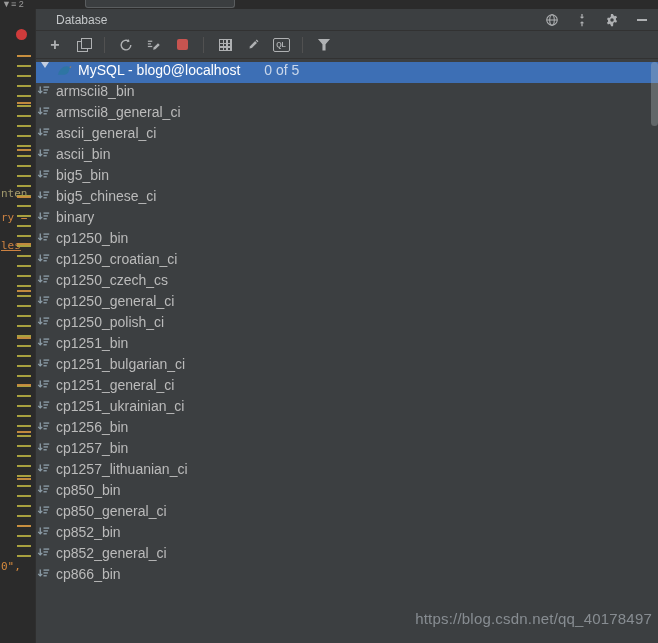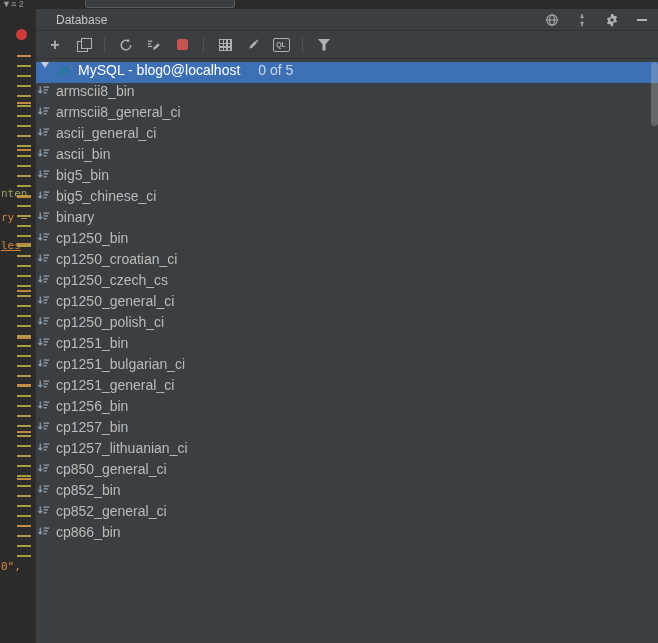--- a/index.html
+++ b/index.html
@@ -56,21 +56,21 @@
   .ic-ql{min-width:17px;height:14px;border:1px solid var(--icon);border-radius:2px;
     font-size:7px;font-weight:bold;color:var(--icon);display:flex;align-items:center;justify-content:center;padding:0 1px;}
 
   
   .tree{position:absolute;left:0;top:53px;right:0;bottom:0;overflow:hidden;}
   .row{height:21px;display:flex;align-items:flex-start;font-size:14px;color:var(--text);white-space:nowrap;}
   .row.selected{background:var(--selection);color:#ffffff;}
   .chev{width:0;height:0;border-left:4px solid transparent;border-right:4px solid transparent;
     border-top:6px solid #c3cee0;margin:0 7px 0 5px;}
   .mysql-ic{width:16px;height:16px;display:flex;align-items:center;justify-content:center;margin-right:6px;}
-  .root-count{margin-left:18px;color:rgba(255,255,255,.72);}
+  .root-count{margin-left:24px;color:rgba(255,255,255,.72);}
   .row.item{}
   .coll-ic{width:14px;height:14px;margin-right:6px;display:flex;align-items:center;justify-content:center;flex:none;}
   .scroll-thumb{position:absolute;right:0;top:0;width:7px;height:64px;background:rgba(190,195,200,.30);border-radius:4px;}
 
   
   .watermark{position:absolute;right:6px;top:610px;font-size:15px;color:var(--watermark_gray);opacity:.8;letter-spacing:.2px;}
 </style>
 </head>
 <body>
 
@@ -368,20 +368,32 @@
                 <path d="M1.5 8.5L4 11l2.5-2.5" stroke="#8fa0ab" stroke-width="1.6" fill="none"></path>
                 <rect x="8" y="3" width="7" height="1.6" fill="#8fa0ab"></rect>
                 <rect x="8" y="6.5" width="5.5" height="1.6" fill="#8fa0ab"></rect>
                 <rect x="8" y="10" width="4" height="1.6" fill="#8fa0ab"></rect>
               </svg>
             </span>
             <span>cp1251_general_ci</span>
           </div>
 
 
+          <div class="row item">
+            <span class="coll-ic">
+              <svg viewBox="0 0 16 16" width="13" height="13">
+                <path d="M4 3v8" stroke="#8fa0ab" stroke-width="1.6" fill="none"></path>
+                <path d="M1.5 8.5L4 11l2.5-2.5" stroke="#8fa0ab" stroke-width="1.6" fill="none"></path>
+                <rect x="8" y="3" width="7" height="1.6" fill="#8fa0ab"></rect>
+                <rect x="8" y="6.5" width="5.5" height="1.6" fill="#8fa0ab"></rect>
+                <rect x="8" y="10" width="4" height="1.6" fill="#8fa0ab"></rect>
+              </svg>
+            </span>
+            <span>cp1251_ukrainian_ci</span>
+          </div>
 
           <div class="row item">
             <span class="coll-ic">
               <svg viewBox="0 0 16 16" width="13" height="13">
                 <path d="M4 3v8" stroke="#8fa0ab" stroke-width="1.6" fill="none"></path>
                 <path d="M1.5 8.5L4 11l2.5-2.5" stroke="#8fa0ab" stroke-width="1.6" fill="none"></path>
                 <rect x="8" y="3" width="7" height="1.6" fill="#8fa0ab"></rect>
                 <rect x="8" y="6.5" width="5.5" height="1.6" fill="#8fa0ab"></rect>
                 <rect x="8" y="10" width="4" height="1.6" fill="#8fa0ab"></rect>
               </svg>
@@ -410,20 +422,32 @@
                 <path d="M4 3v8" stroke="#8fa0ab" stroke-width="1.6" fill="none"></path>
                 <path d="M1.5 8.5L4 11l2.5-2.5" stroke="#8fa0ab" stroke-width="1.6" fill="none"></path>
                 <rect x="8" y="3" width="7" height="1.6" fill="#8fa0ab"></rect>
                 <rect x="8" y="6.5" width="5.5" height="1.6" fill="#8fa0ab"></rect>
                 <rect x="8" y="10" width="4" height="1.6" fill="#8fa0ab"></rect>
               </svg>
             </span>
             <span>cp1257_lithuanian_ci</span>
           </div>
 
+          <div class="row item">
+            <span class="coll-ic">
+              <svg viewBox="0 0 16 16" width="13" height="13">
+                <path d="M4 3v8" stroke="#8fa0ab" stroke-width="1.6" fill="none"></path>
+                <path d="M1.5 8.5L4 11l2.5-2.5" stroke="#8fa0ab" stroke-width="1.6" fill="none"></path>
+                <rect x="8" y="3" width="7" height="1.6" fill="#8fa0ab"></rect>
+                <rect x="8" y="6.5" width="5.5" height="1.6" fill="#8fa0ab"></rect>
+                <rect x="8" y="10" width="4" height="1.6" fill="#8fa0ab"></rect>
+              </svg>
+            </span>
+            <span>cp850_bin</span>
+          </div>
 
           <div class="row item">
             <span class="coll-ic">
               <svg viewBox="0 0 16 16" width="13" height="13">
                 <path d="M4 3v8" stroke="#8fa0ab" stroke-width="1.6" fill="none"></path>
                 <path d="M1.5 8.5L4 11l2.5-2.5" stroke="#8fa0ab" stroke-width="1.6" fill="none"></path>
                 <rect x="8" y="3" width="7" height="1.6" fill="#8fa0ab"></rect>
                 <rect x="8" y="6.5" width="5.5" height="1.6" fill="#8fa0ab"></rect>
                 <rect x="8" y="10" width="4" height="1.6" fill="#8fa0ab"></rect>
               </svg>
@@ -469,13 +493,14 @@
             </span>
             <span>cp866_bin</span>
           </div>
         </div>
 
       <div class="scroll-thumb"></div>
     </div>
 
   </div>
 
+  <div class="watermark">https://blog.csdn.net/qq_40178497</div>
 </div>
 
 </body></html>

